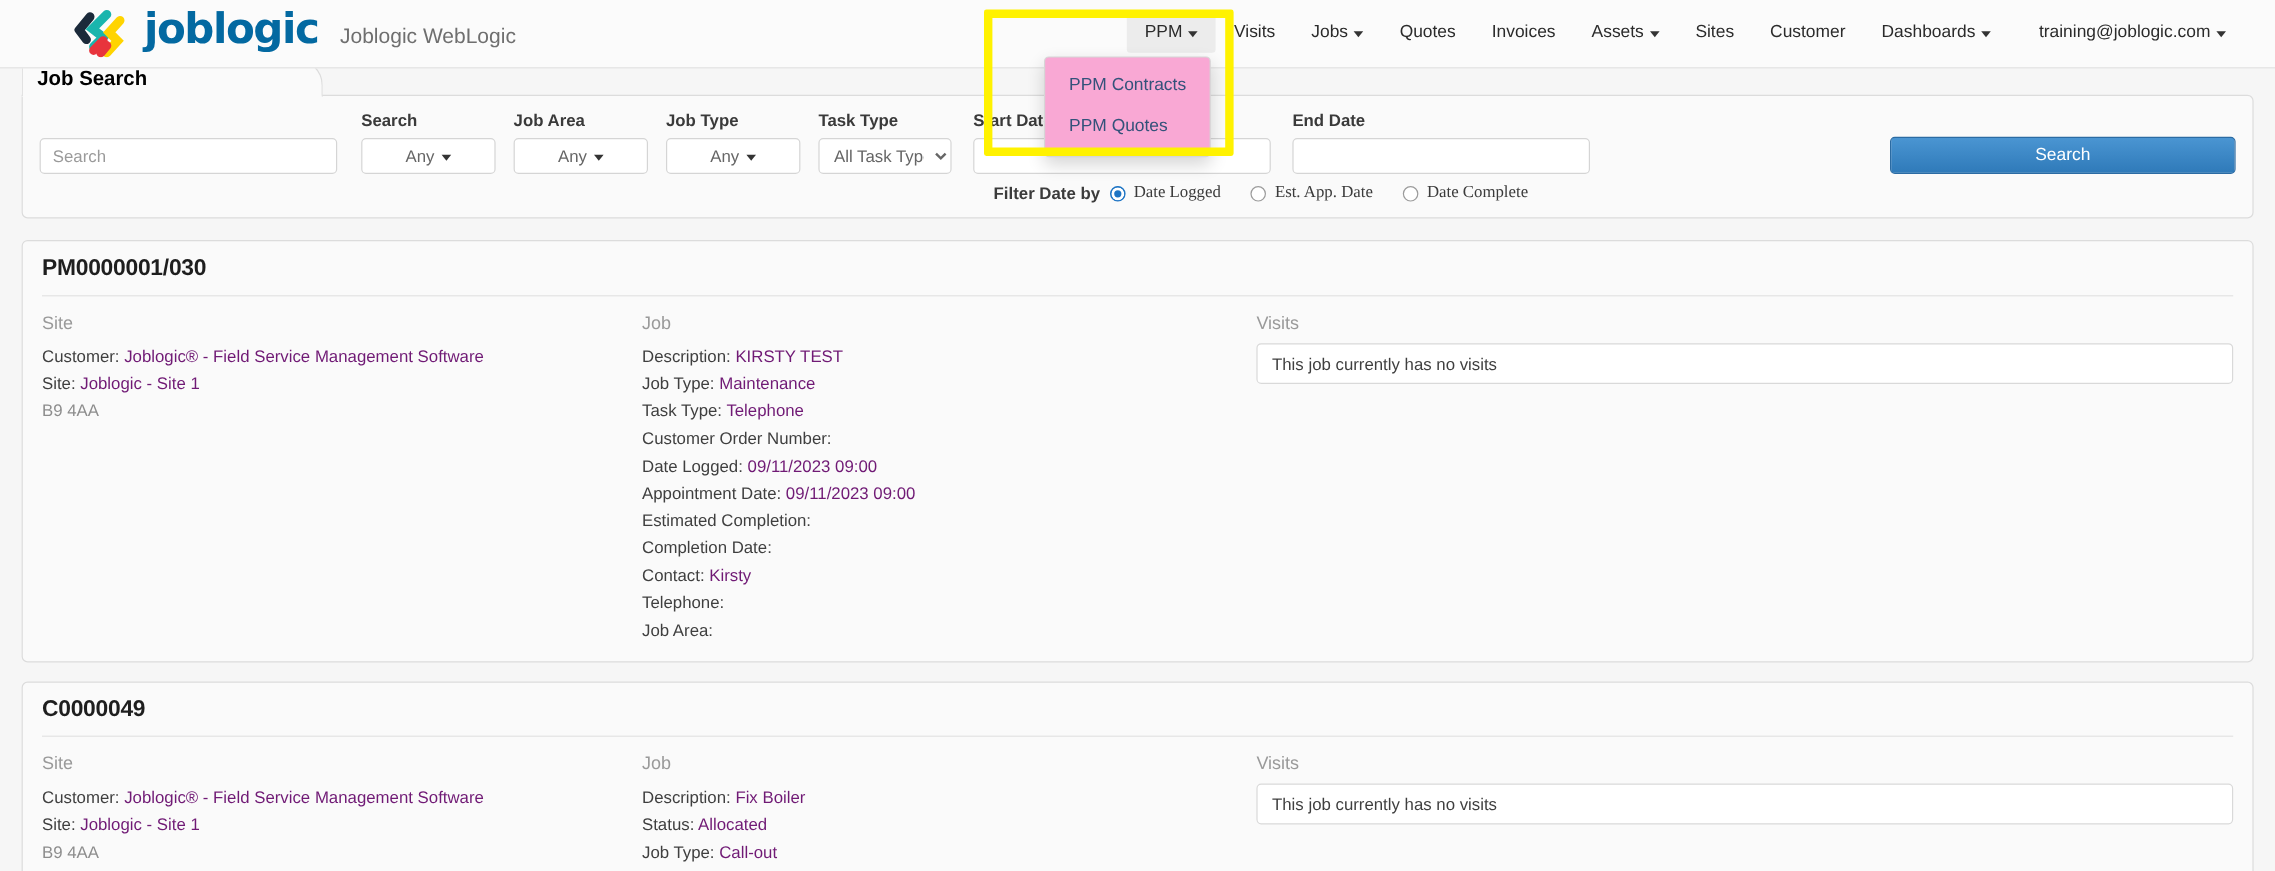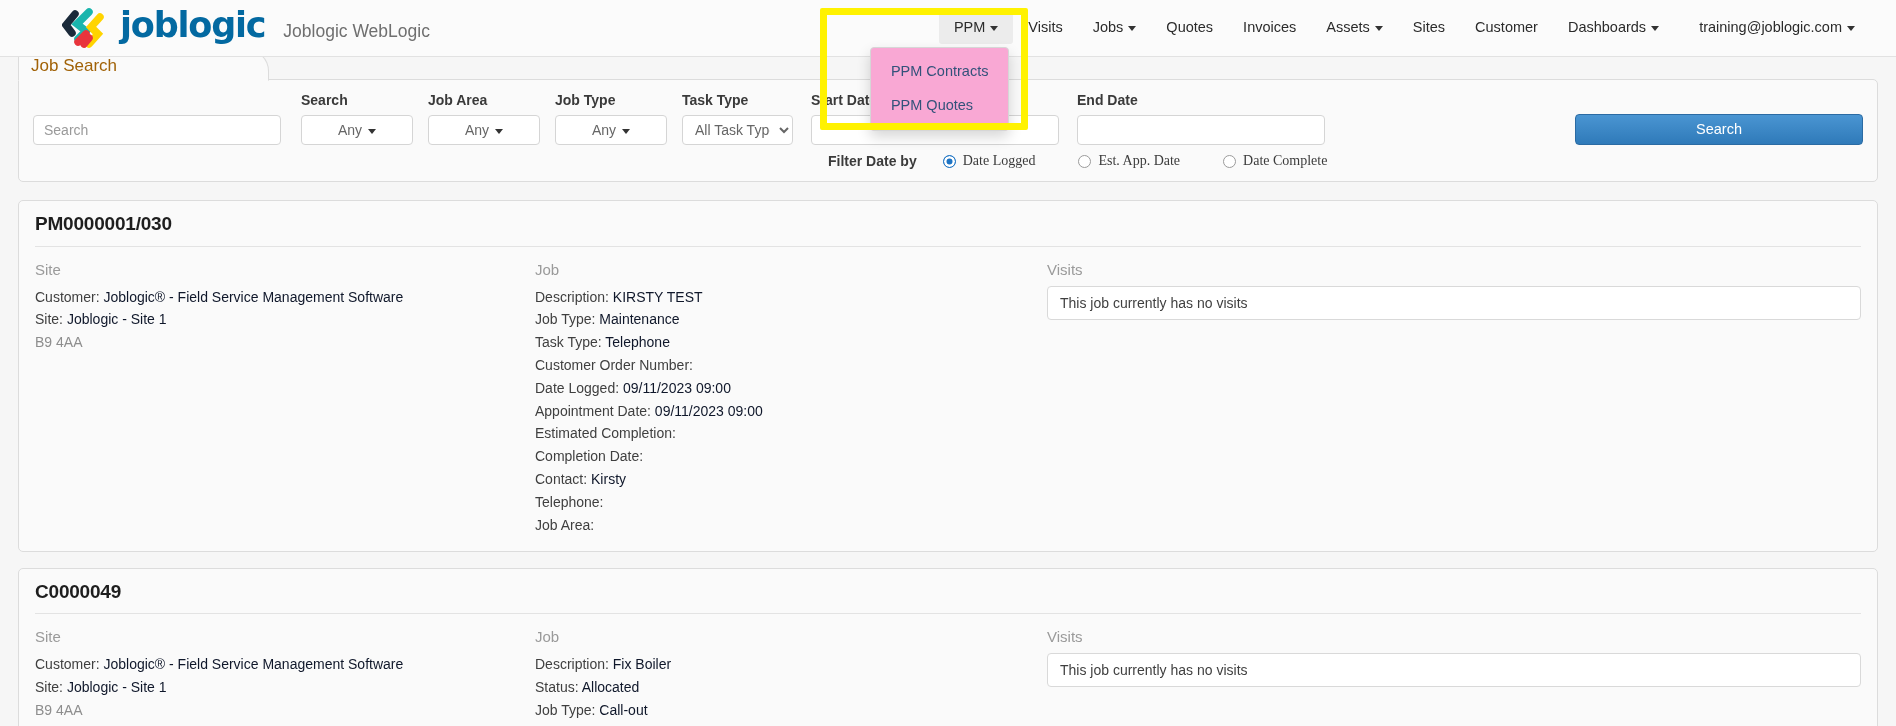--- a/index.html
+++ b/index.html
@@ -134,22 +134,22 @@
     background: #fafafa;
     border: 1px solid #dcdcdc;
     border-bottom: 1px solid #fafafa;
     border-radius: 6px 22px 0 0;
     display: flex;
     align-items: center;
     padding: 0 24px 0 12px;
   }
   .panel-tab-label {
     font-size: 17px;
-    color: #a16207;
-    font-weight: 400;
+    color: #000000;
+    font-weight: 700;
     line-height: 1;
     white-space: nowrap;
   }
 
   .filters-row {
     display: flex;
     align-items: flex-end;
     gap: 0;
     padding: 10px 14px 6px 14px;
   }
@@ -229,21 +229,21 @@
     color: #fff;
     font-size: 14.5px;
     cursor: pointer;
     font-family: inherit;
     line-height: 1;
   }
 
   .filterdate-row {
     display: flex;
     align-items: center;
-    gap: 25px;
+    gap: 7px;
     padding: 2px 14px 12px 809px;
     font-size: 14px;
     color: #3b3b3b;
   }
   .fd-label { font-weight: 700; margin-right: 1px; }
   .radio-group { display: inline-flex; align-items: center; gap: 7px; margin-right: 18px; font-family: Liberation Serif, serif; }
   .radio {
     width: 13px; height: 13px;
     border-radius: 50%;
     border: 1px solid #9b9b9b;
@@ -287,21 +287,21 @@
     color: #9a9a9a;
     margin-bottom: 4px;
     line-height: 1.5;
   }
   .kv {
     font-size: 14px;
     color: #3f3f3f;
     line-height: 1.63;
     white-space: nowrap;
   }
-  .kv .val { color: #0f172a; }
+  .kv .val { color: #701a75; }
   .kv.muted-all { color: #8d8d8d; }
 
   .visit-box {
     border: 1px solid #d9d9d9;
     border-radius: 4px;
     background: #fff;
     padding: 8px 12px;
     font-size: 14px;
     color: #3f3f3f;
     margin-top: 2px;

